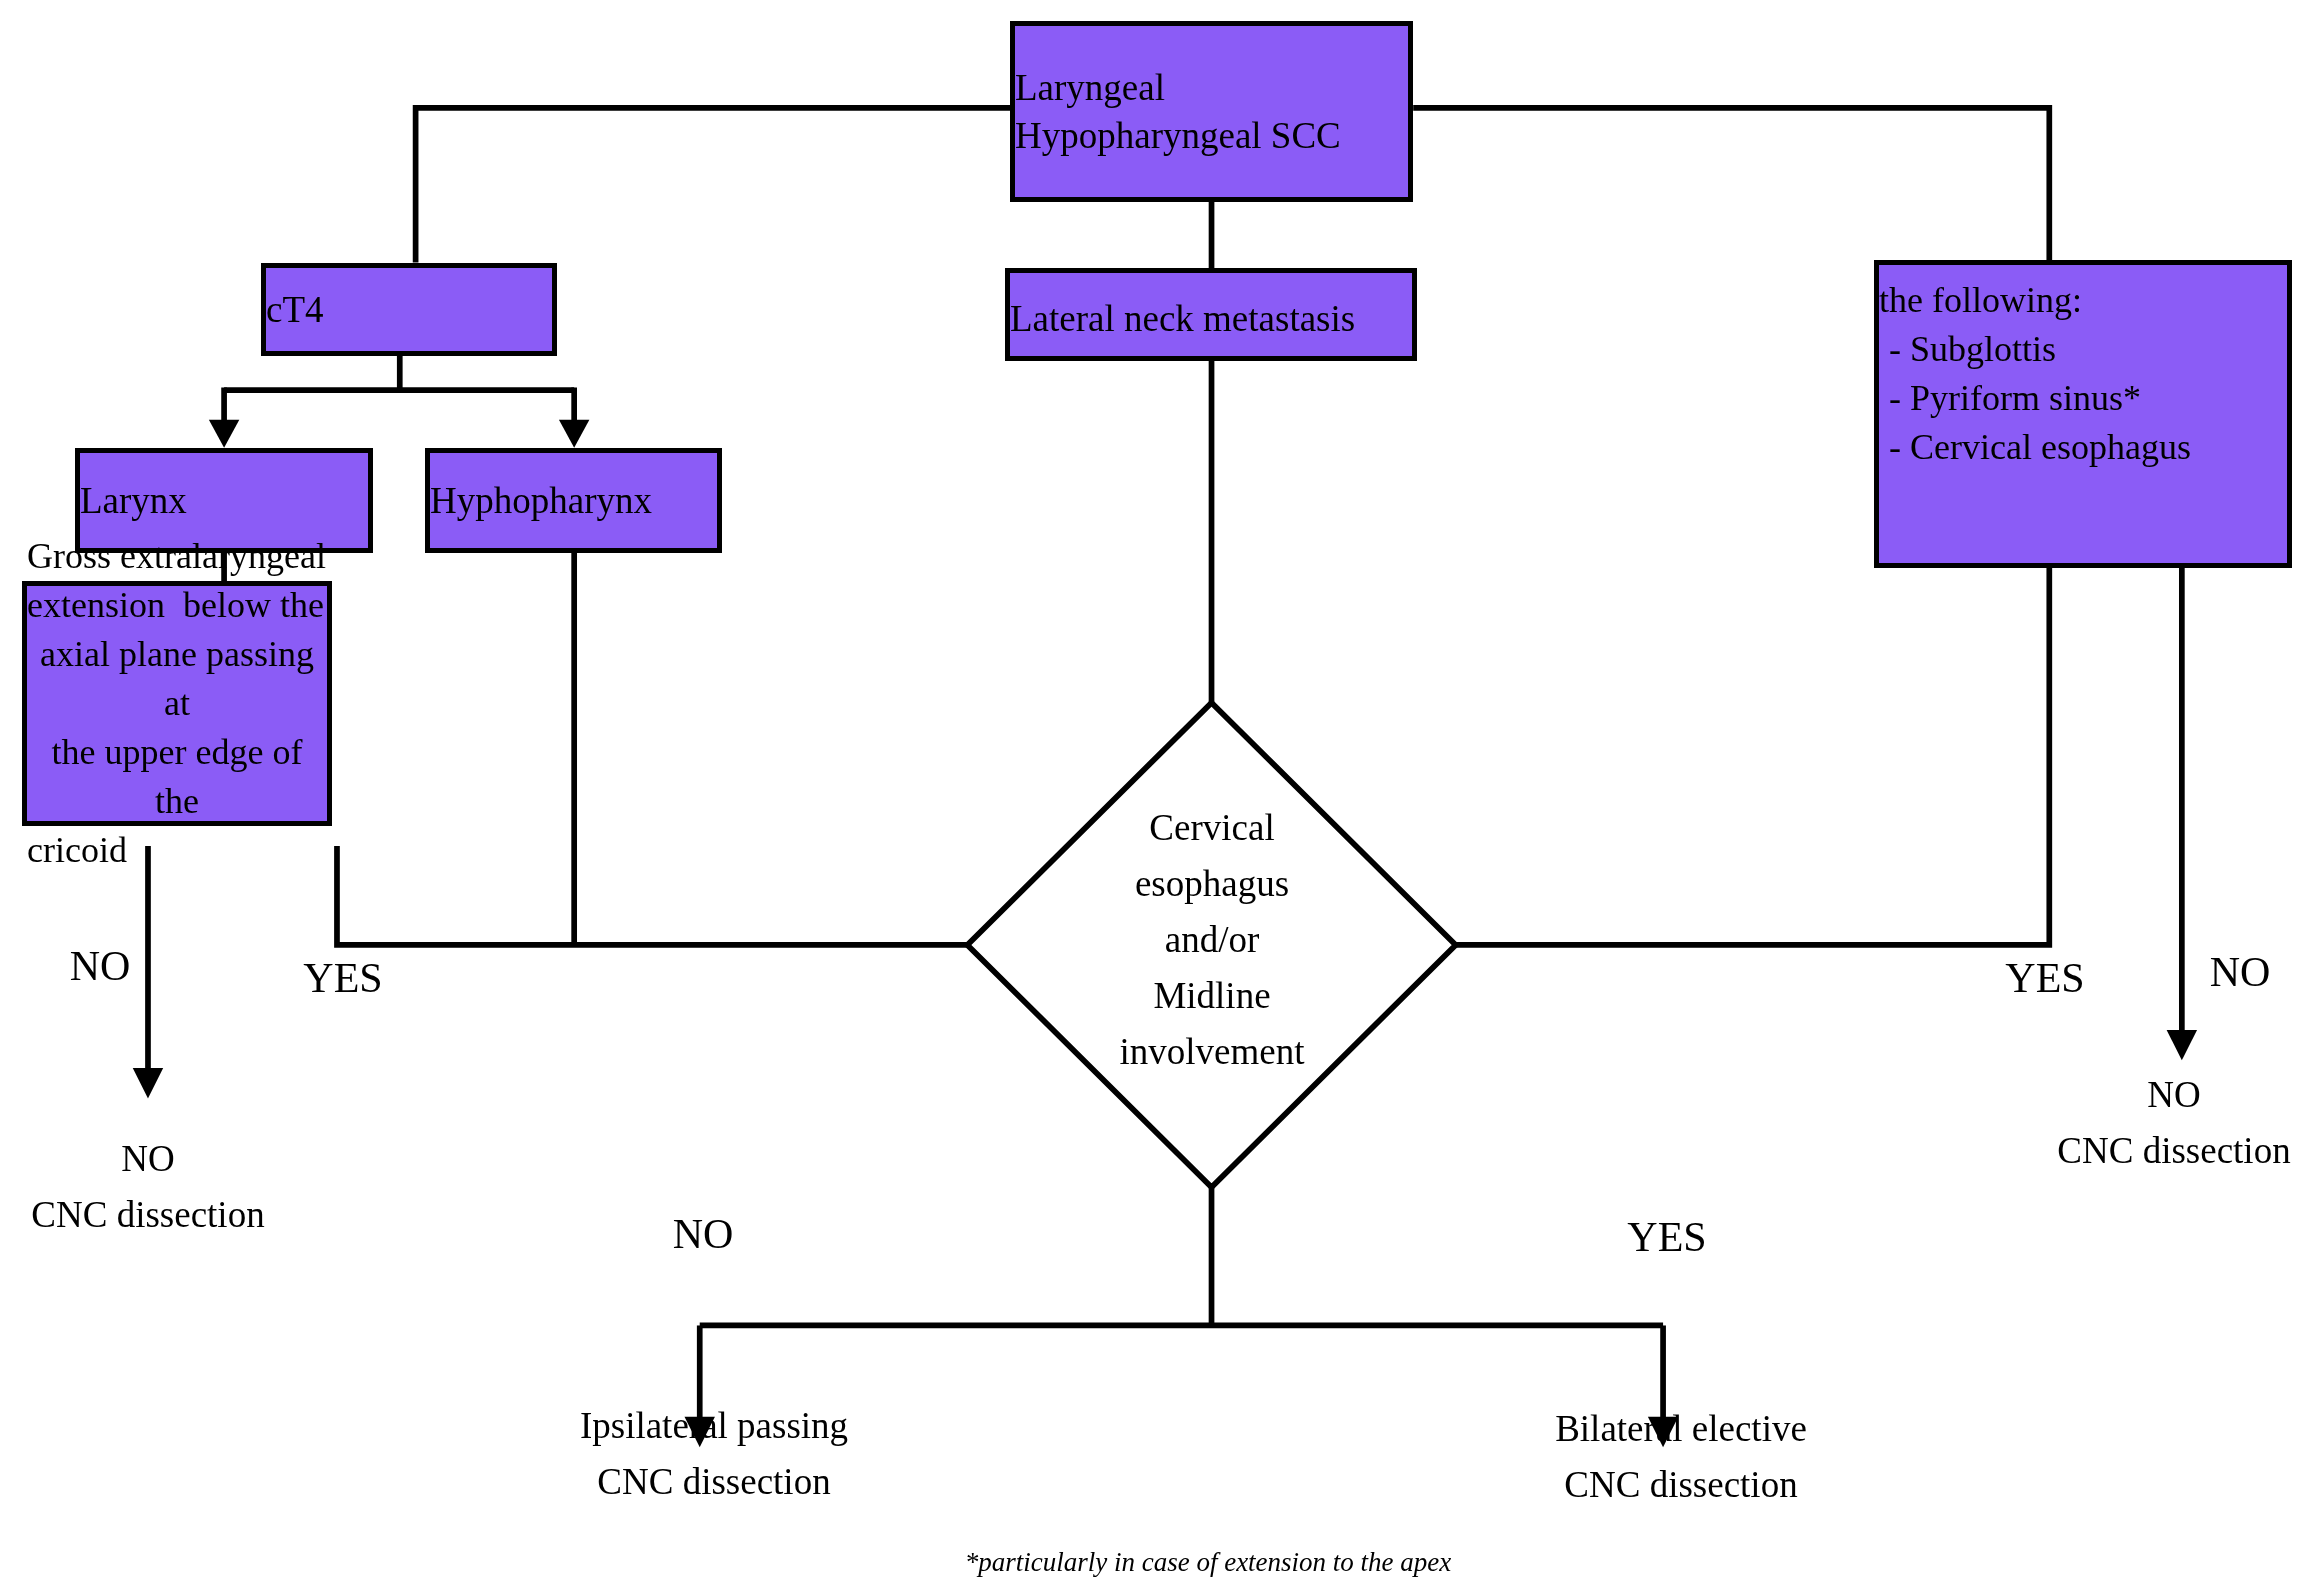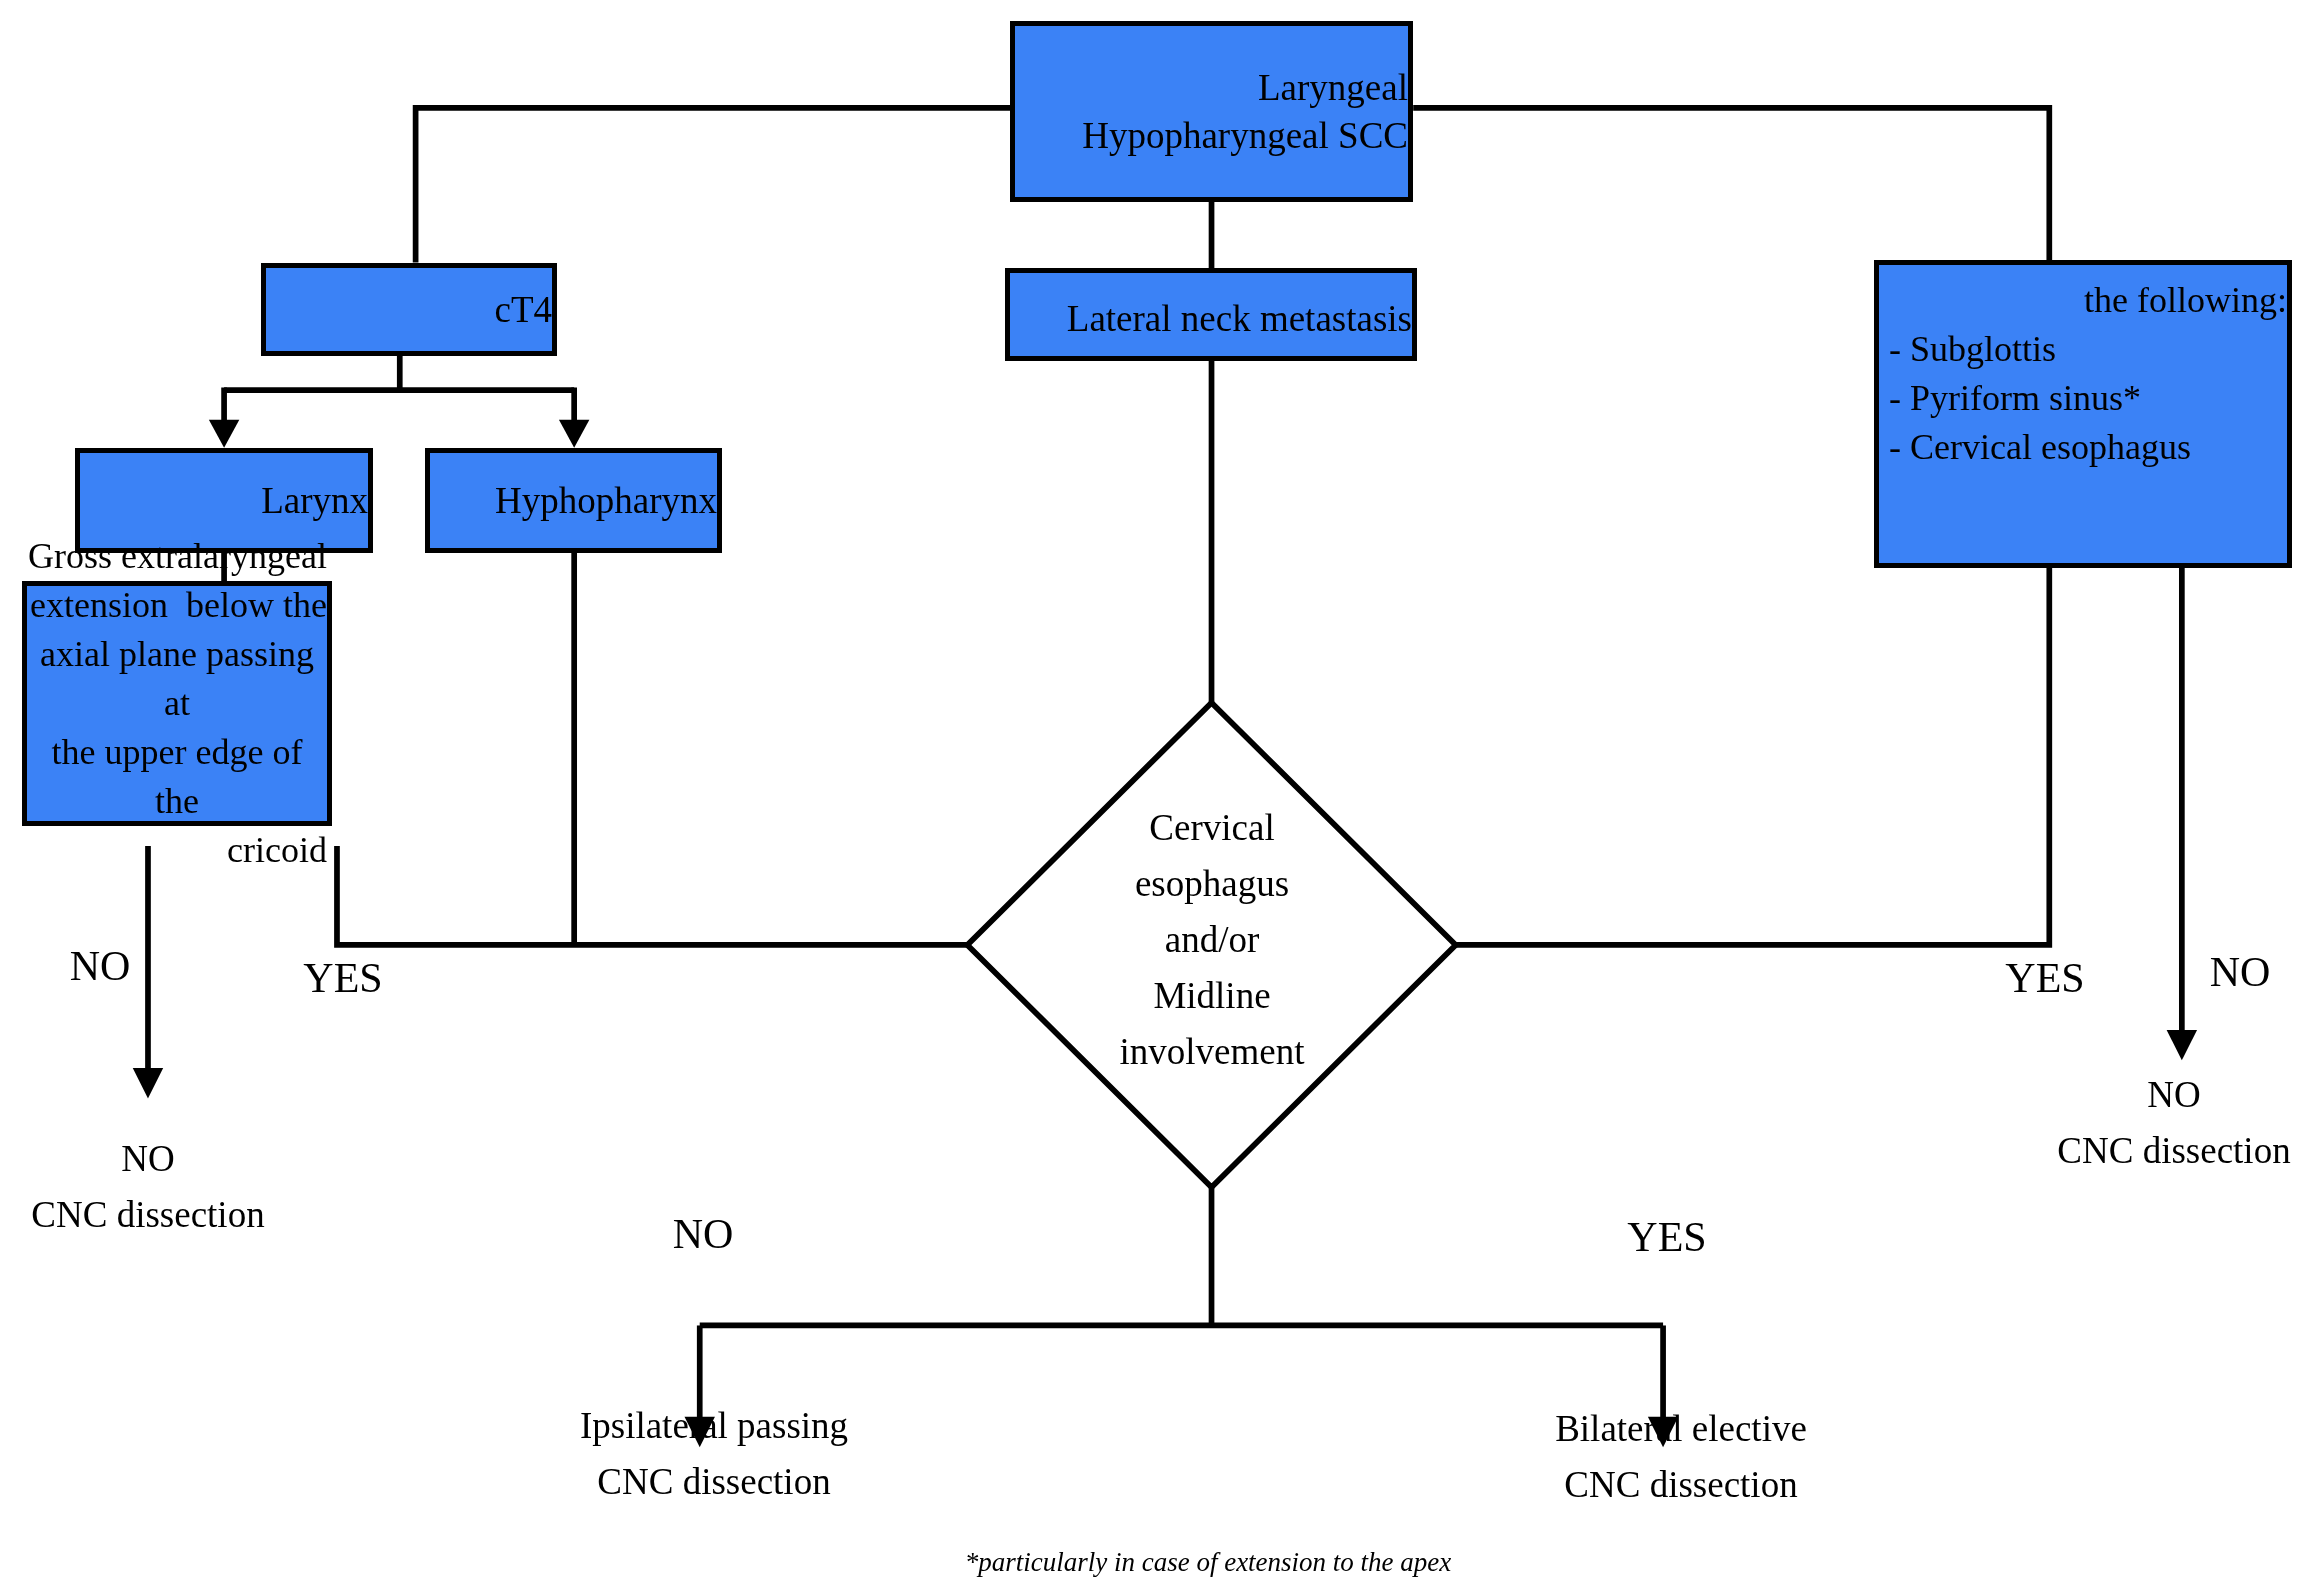--- a/index.html
+++ b/index.html
@@ -22,24 +22,24 @@
     position: absolute;
     left: 0; top: 0;
     width: 2307px;
     height: 1595px;
     z-index: 1;
   }
   .node {
     position: absolute;
     box-sizing: border-box;
     border: 5.7px solid #000;
-    background: #3b82f6;
+    background: #8b5cf6;
     display: flex;
     flex-direction: column;
-    align-items: flex-end;
+    align-items: flex-start;
     justify-content: center;
     text-align: center;
     z-index: 2;
     font-size: 37px;
     line-height: 48px;
   }
   .node-line { white-space: pre-wrap; }
   .gross-line { white-space: pre-wrap; }
   #node-involvement {
     justify-content: flex-start;
@@ -134,21 +134,21 @@
   </div>
 
   <div class="node" id="node-gross" style="left:22px; top:581px; width:310px; height:245px;">
     <div class="gross-line">Gross extralaryngeal</div>
     <div class="gross-line">extension  below the</div>
     <div class="gross-line">axial plane passing at</div>
     <div class="gross-line">the upper edge of the</div>
     <div class="gross-line">cricoid</div>
   </div>
 
-  <div class="node" style="left:1005px; top:268px; width:412px; height:93px; padding-top:9px;padding-left:32px;">
+  <div class="node" style="left:1005px; top:268px; width:412px; height:93px; padding-top:9px;">
     <div class="node-line">Lateral neck metastasis</div>
   </div>
 
   <div class="node" id="node-involvement" style="left:1874px; top:260px; width:418px; height:308px;">
     <div class="node-line">the following:</div>
     <div class="bullets">
       <div class="node-line">- Subglottis</div>
       <div class="node-line">- Pyriform sinus*</div>
       <div class="node-line">- Cervical esophagus</div>
     </div>

